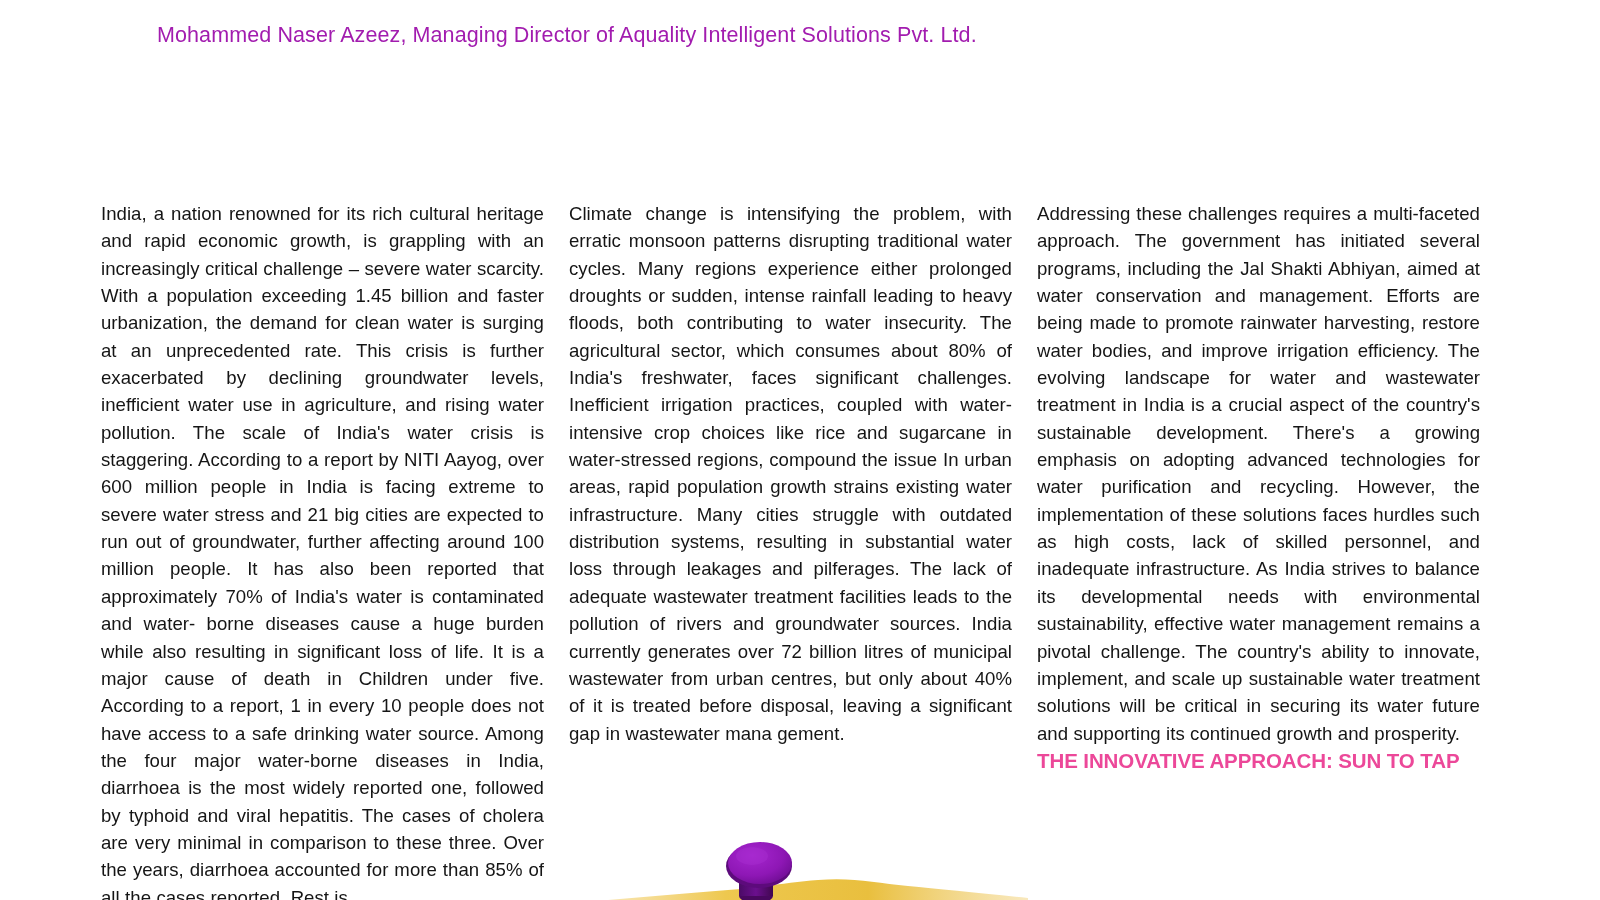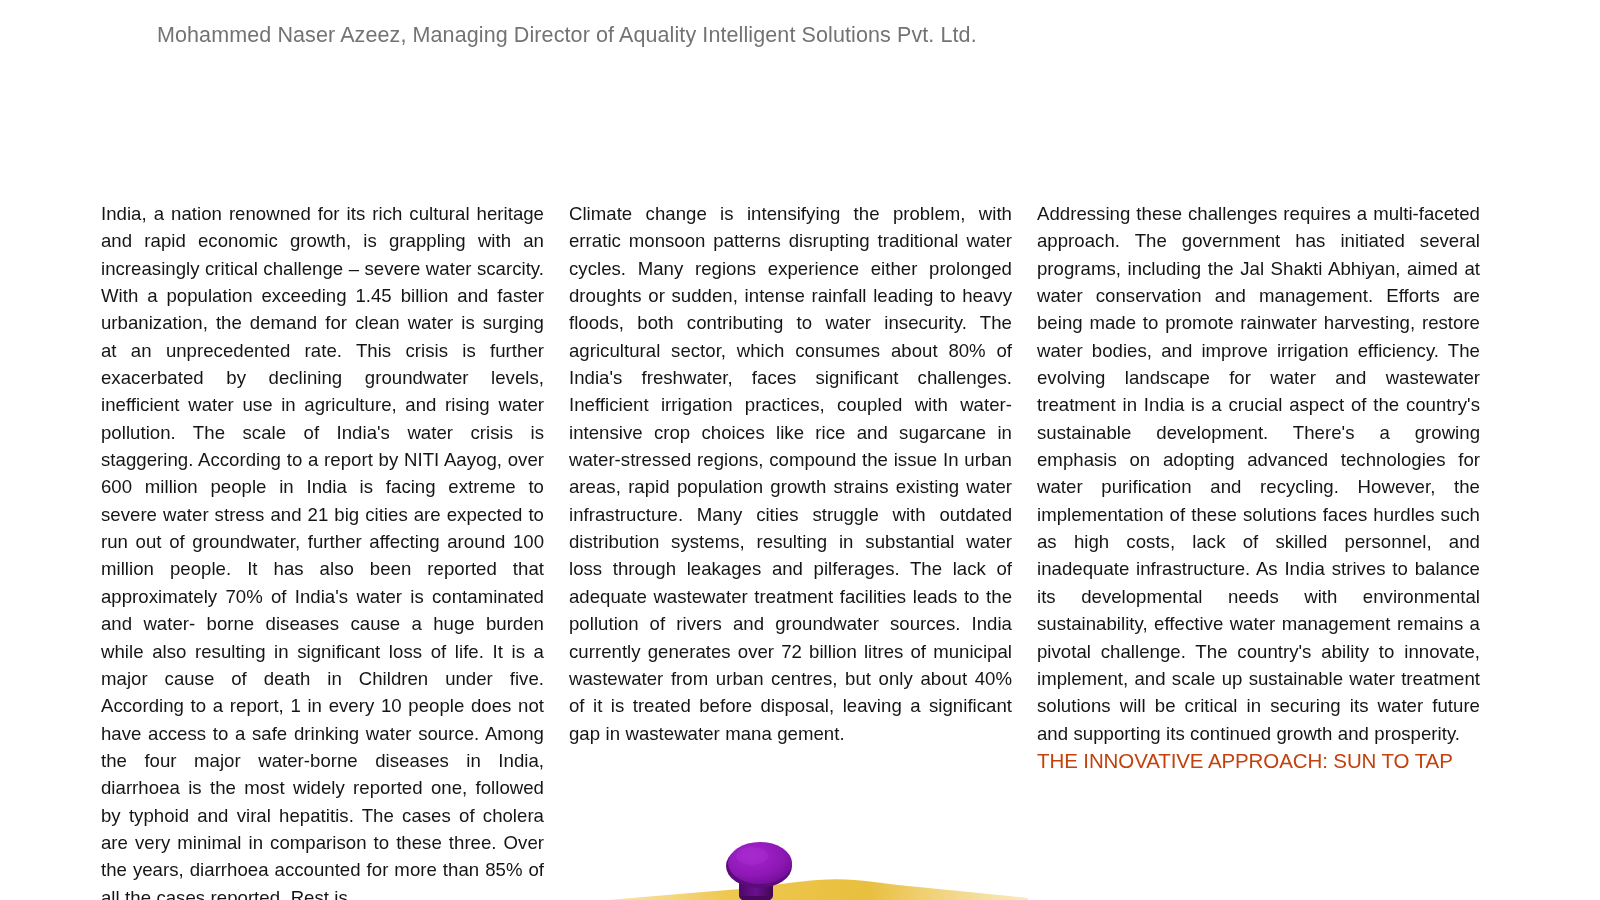--- a/index.html
+++ b/index.html
@@ -19,21 +19,21 @@
   }
 
   
   .byline {
     position: absolute;
     left: 157px;
     top: 22px;
     font-size: 21.5px;
     line-height: 1.25;
     font-weight: 400;
-    color: #737373;
+    color: #a21caf;
     letter-spacing: 0.1px;
     white-space: nowrap;
   }
 
   
   .columns {
     position: absolute;
     left: 101px;
     top: 200px;
     width: 1380px;
@@ -57,22 +57,22 @@
     word-spacing: 0.2px;
     hyphens: none;
   }
   
   .col .body-text { text-align-last: left; }
 
   .section-heading {
     margin: 0;
     font-size: 20.5px;
     line-height: 27px;
-    font-weight: 400;
-    color: #c2410c;
+    font-weight: 700;
+    color: #ec4899;
     letter-spacing: -0.1px;
     white-space: nowrap;
   }
 
   
   .decor {
     position: absolute;
     left: 608px;
     top: 838px;
     width: 420px;

